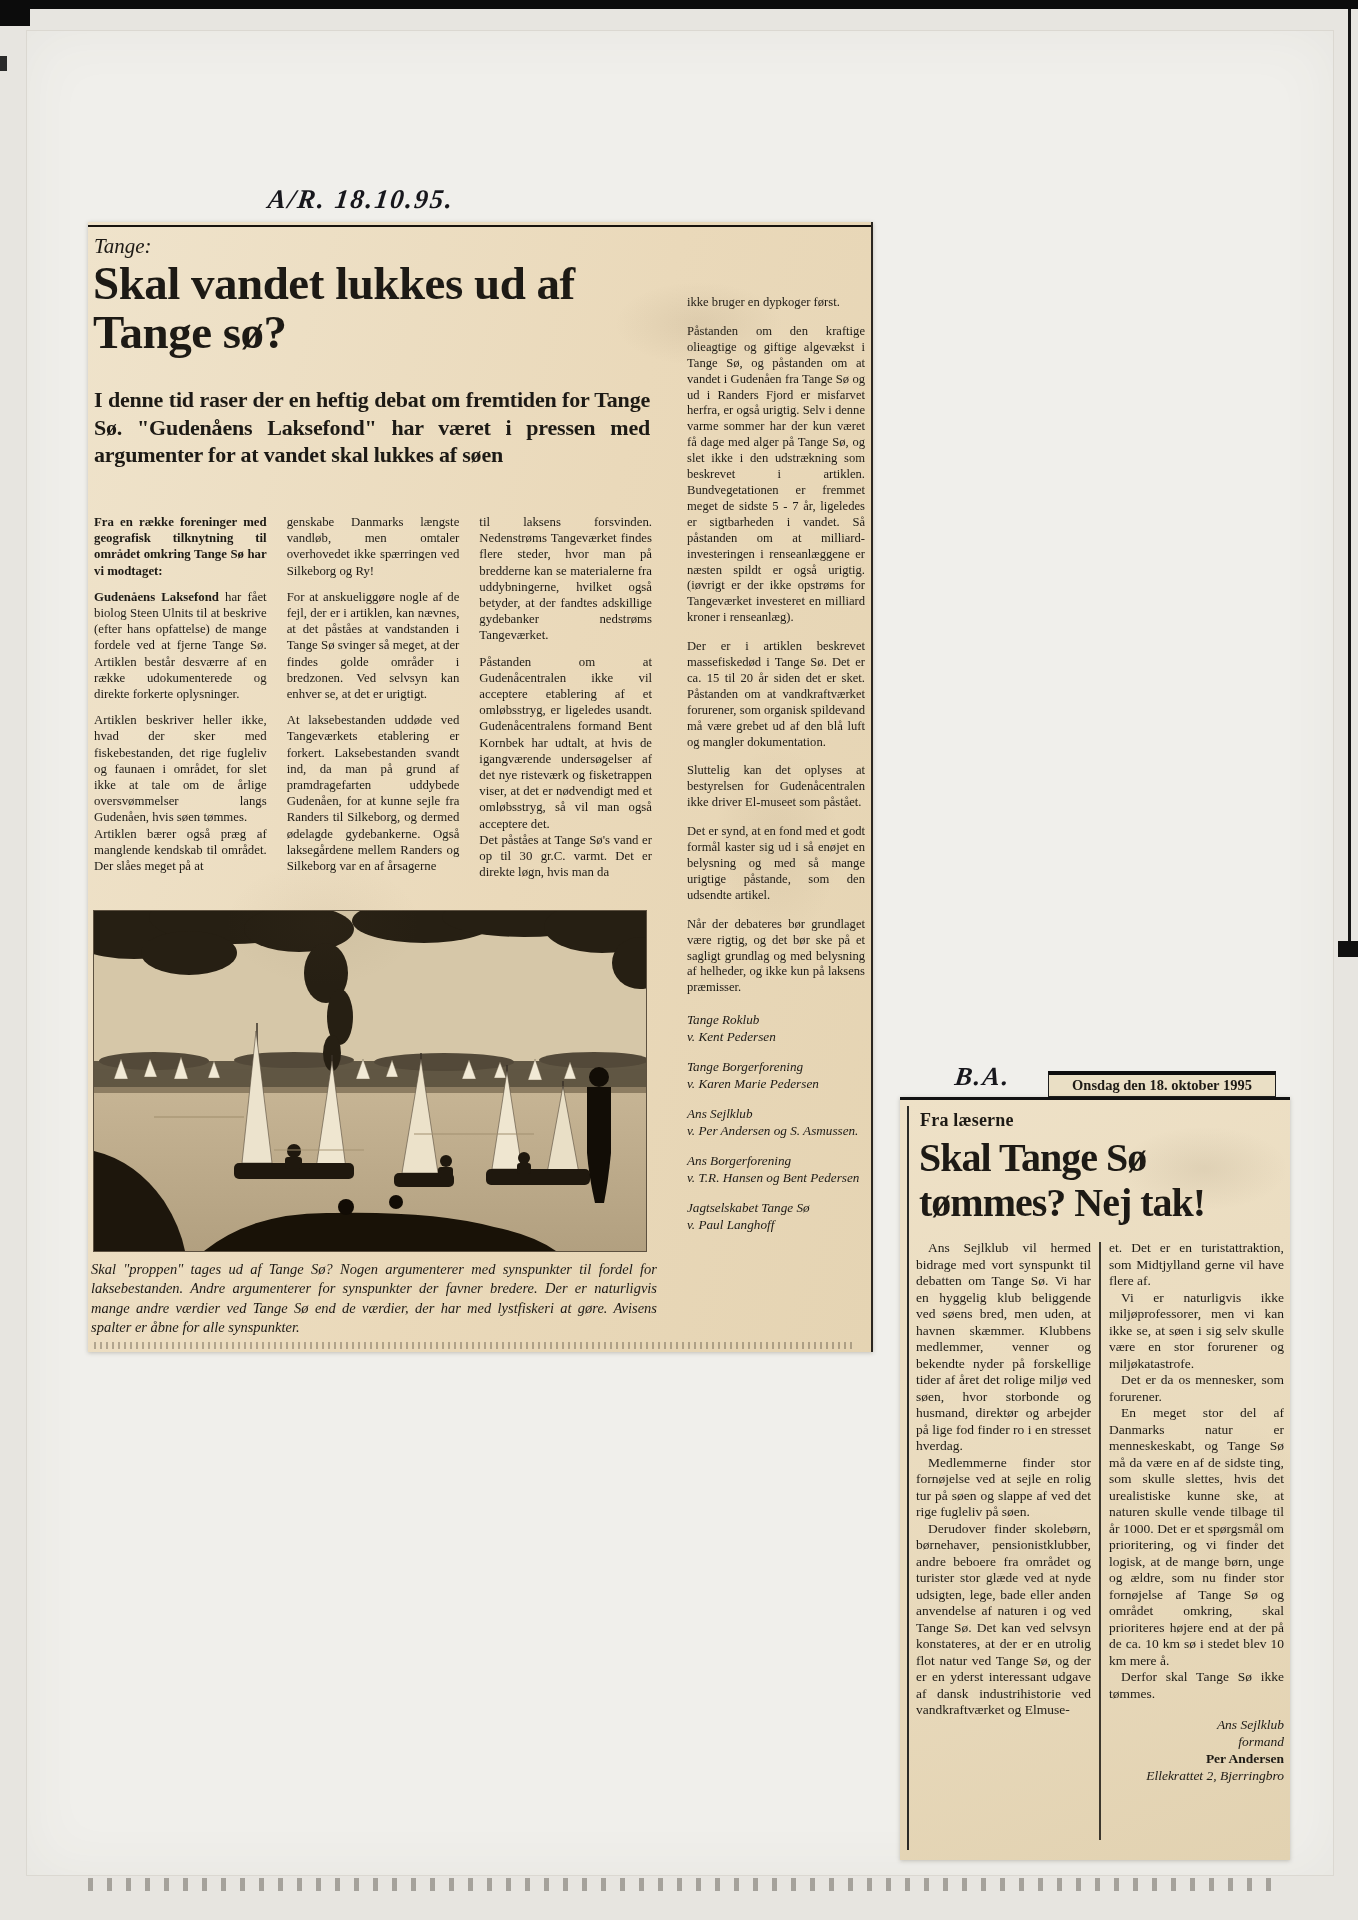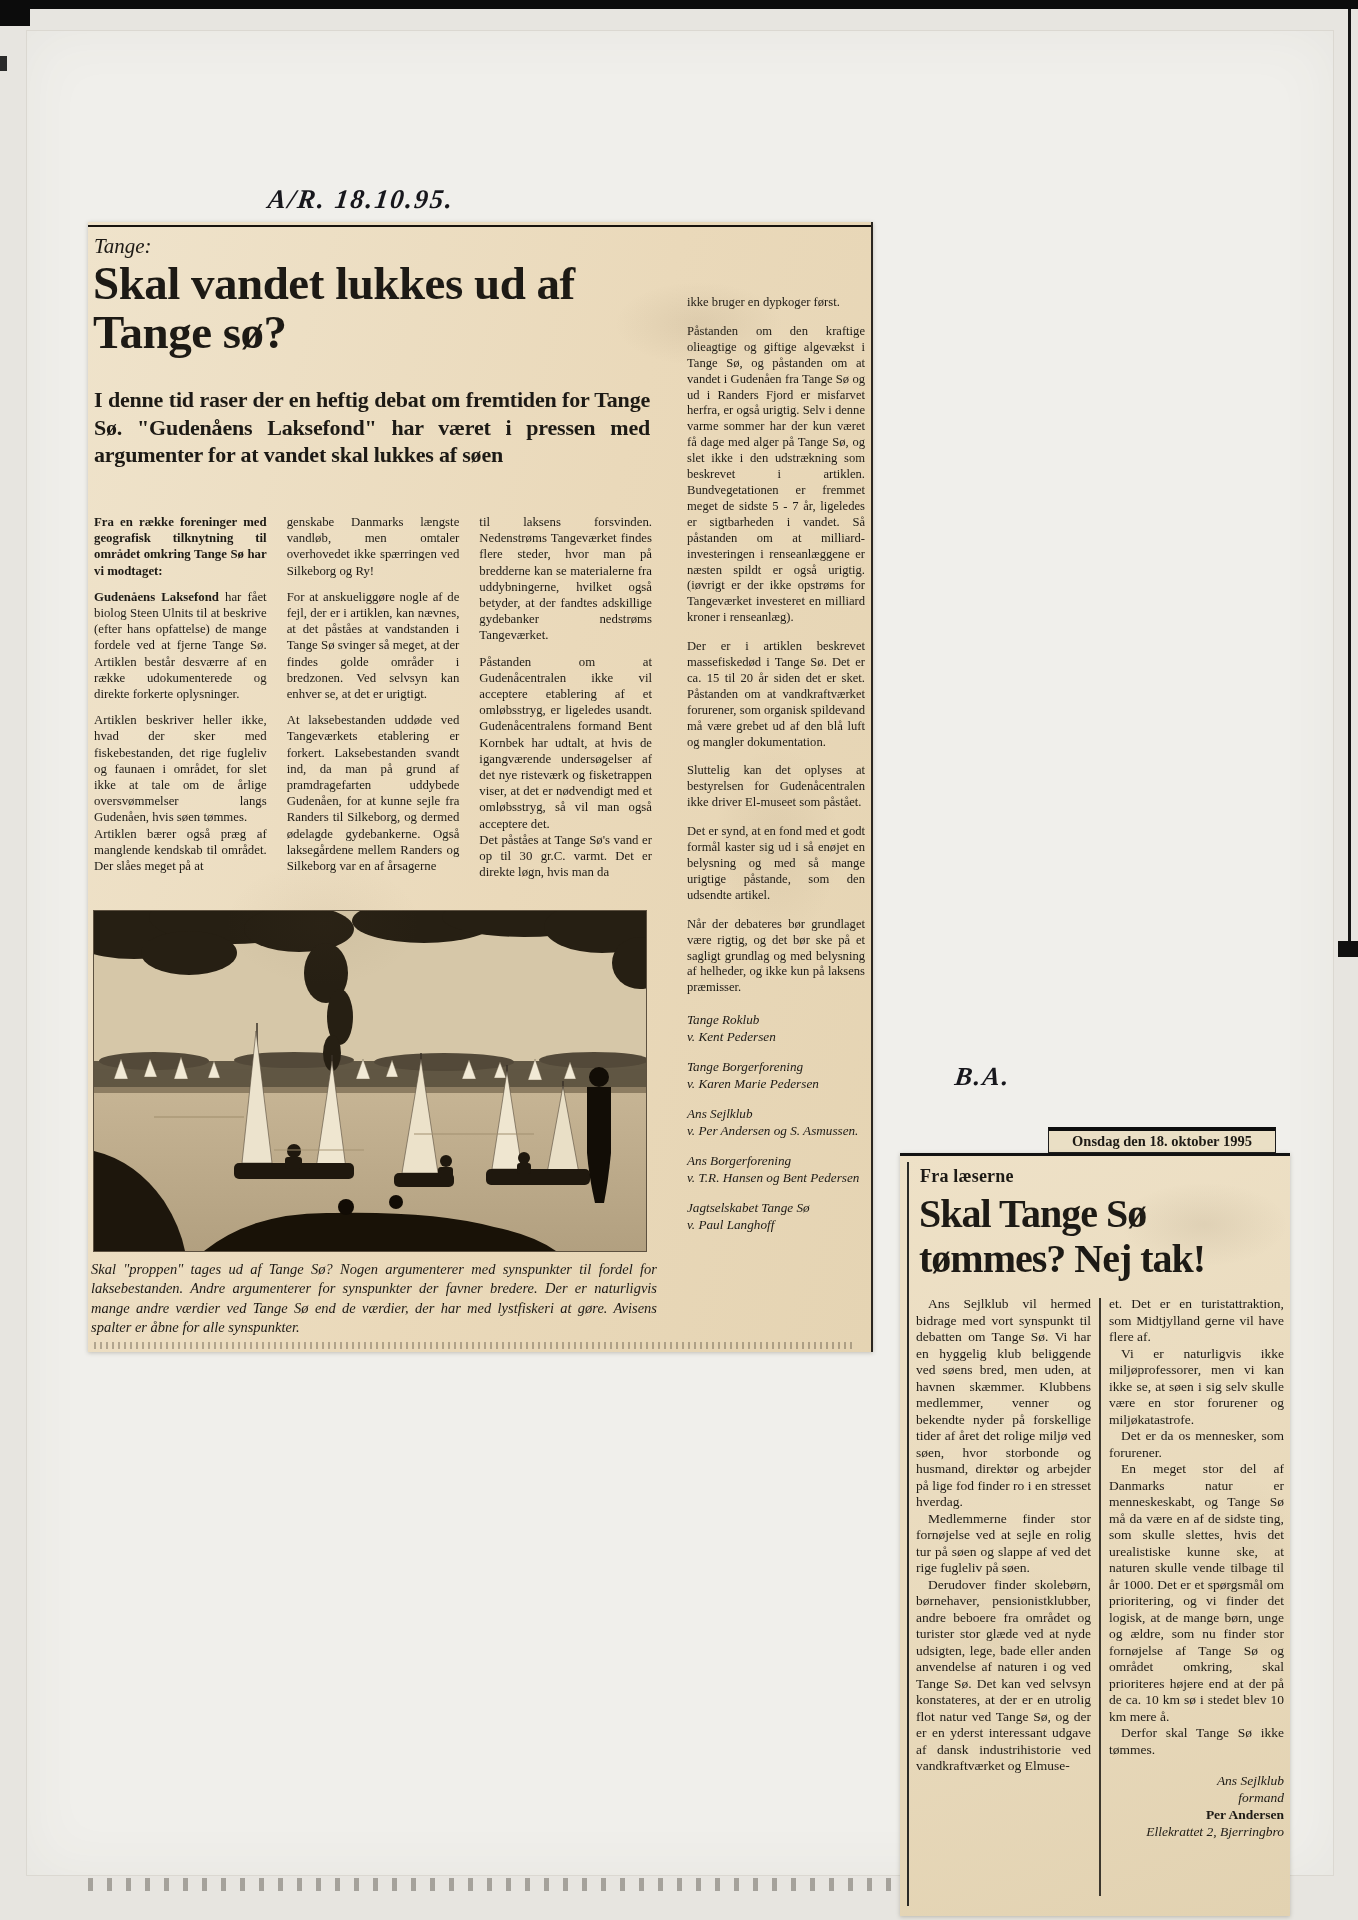--- a/index.html
+++ b/index.html
@@ -42,21 +42,21 @@
   .caption1{position:absolute;top:1038px;left:3px;width:566px;font-style:italic;font-size:14.5px;
             line-height:1.34;text-align:justify;}
   .cutstrip{position:absolute;left:6px;bottom:3px;width:762px;height:7px;opacity:.45;
       background:repeating-linear-gradient(90deg,rgba(50,42,30,.7) 0 2px,rgba(0,0,0,0) 2px 6px);}
   .col4{position:absolute;top:73px;left:599px;width:178px;font-size:12.6px;line-height:15.9px;
         text-align:justify;}
   .col4 p{margin:0 0 13px 0;}
   .sigs{margin-top:16px;font-style:italic;font-size:13.2px;line-height:16.5px;text-align:left;}
   .sig{margin-bottom:14px;}
   
-  .clip2{position:absolute;left:900px;top:1114px;width:392px;height:802px;}
+  .clip2{position:absolute;left:900px;top:1058px;width:392px;height:802px;}
   .datebox{position:absolute;left:148px;top:13px;width:228px;height:26px;background:#eadfc5;
            border:1px solid #1e1e1e;border-top:4px solid #0e0e0e;box-sizing:border-box;
            font-weight:bold;font-size:14.5px;text-align:center;line-height:20px;}
   .paper2{position:absolute;left:0;top:39px;width:390px;height:760px;
           background:linear-gradient(160deg,#eee1c7 0%,#e8d9bb 60%,#e2d2b1 100%);
           border-top:3px solid #121212;box-shadow:0 1px 4px rgba(60,50,30,.25);}
   .leftrule2{position:absolute;left:7px;top:6px;bottom:10px;width:2px;background:#2b2a26;}
   .kicker2{position:absolute;left:20px;top:10px;font-weight:bold;font-size:18px;letter-spacing:.2px;}
   .headline2{position:absolute;left:19px;top:36px;width:354px;font-size:40px;font-weight:bold;
              line-height:1.12;letter-spacing:-1px;}

